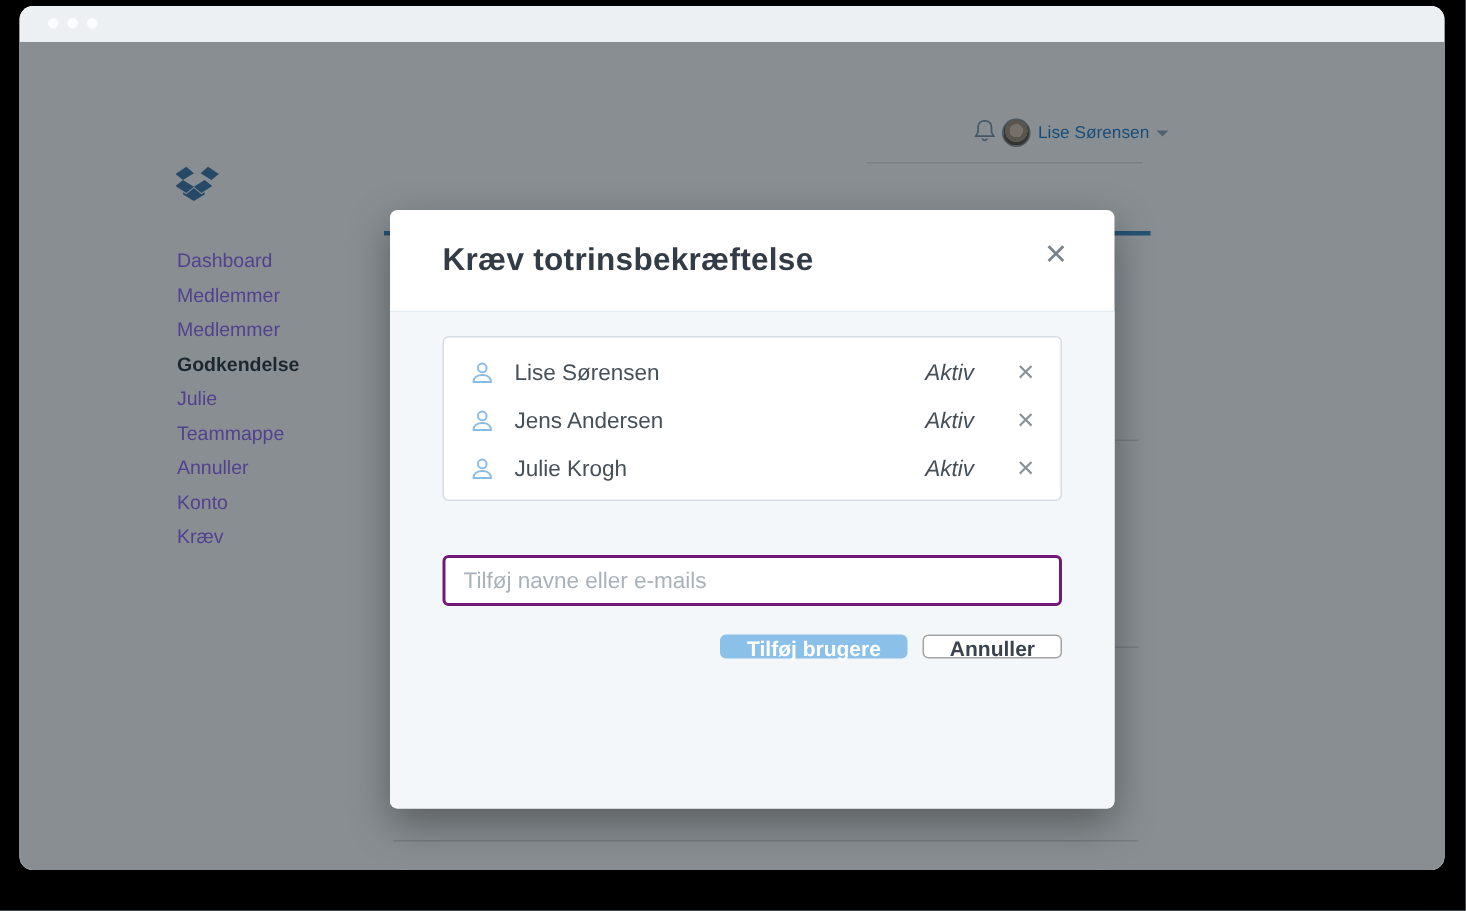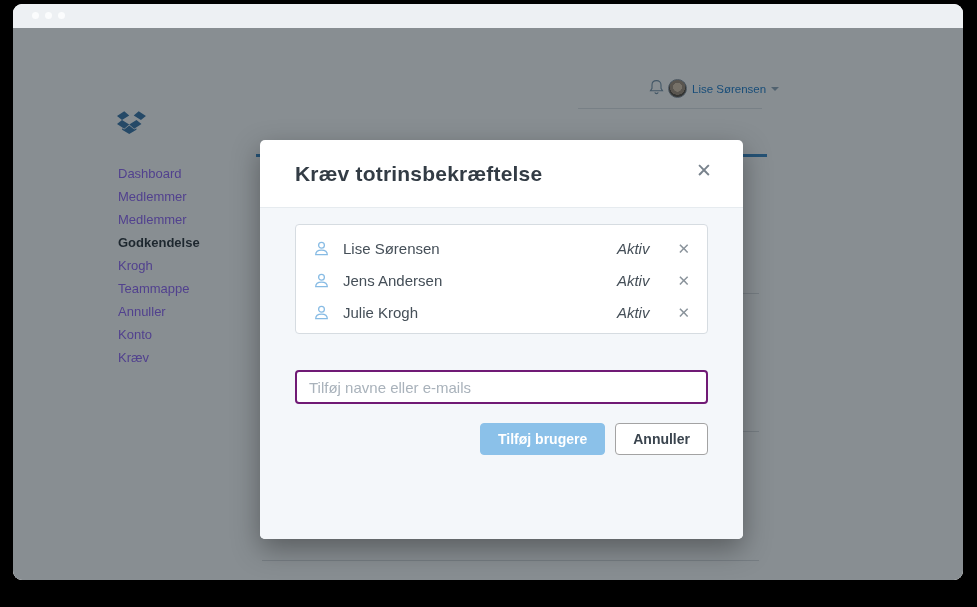--- a/index.html
+++ b/index.html
@@ -95,21 +95,21 @@
   }
 
   .add-input {
     margin-top:36px; width:100%; height:34px;
     border:2px solid #701a75; border-radius:4px; background:#fff;
     padding:0 12px; font-size:15px; color:#454f58; font-family:inherit; outline:none;
   }
   .add-input::placeholder { color:#a9b2bb; }
 
   .actions { margin-top:19px; display:flex; justify-content:flex-end; gap:10px; }
-  .btn { height:32px; border-radius:4px; font-family:inherit; font-size:14px; font-weight:700; cursor:pointer; }
+  .btn { height:16px; border-radius:4px; font-family:inherit; font-size:14px; font-weight:700; cursor:pointer; }
   .btn-primary { background:#8bc1e9; color:#fff; border:1px solid #8bc1e9; padding:0 17px; }
   .btn-secondary { background:#fff; color:#3a444e; border:1px solid #a3a3a3; padding:0 17px; }
 </style>
 </head>
 <body>
 
 <div class="browser-window">
 
   <div class="titlebar">
     <div class="dots">
@@ -123,21 +123,21 @@
 
     <svg class="logo" viewBox="0 0 236 200">
       <path fill="#2d6da4" d="M58.9 0 0 38.4l40.7 32.6 58.9-36.3zM0 103.6l58.9 38.4 40.7-33.9-58.9-36.3zM99.6 108.1l40.7 33.9 58.9-38.4-40.7-31.8zM235.5 38.4 176.6 0l-40.7 34.7 58.9 36.3zM99.7 115.4l-40.8 33.9-17.5-11.4v12.8l58.3 35 58.3-35v-12.8l-17.5 11.4z"></path>
     </svg>
 
     <ul class="nav">
       <li class="nav-item">Dashboard</li>
       <li class="nav-item">Medlemmer</li>
       <li class="nav-item">Medlemmer</li>
       <li class="nav-item active">Godkendelse</li>
-      <li class="nav-item">Krogh</li>
+      <li class="nav-item">Julie</li>
       <li class="nav-item">Teammappe</li>
       <li class="nav-item">Annuller</li>
       <li class="nav-item">Konto</li>
       <li class="nav-item">Kræv</li>
     </ul>
 
     <svg class="topbar-bell" viewBox="0 0 16 18" fill="none" stroke="#6d8ba3" stroke-width="1.2">
       <path d="M8 1.6c-2.9 0-4.8 2-4.8 4.6v3.6L1.6 12.4h12.8l-1.6-2.6V6.2c0-2.6-1.9-4.6-4.8-4.6z"></path>
       <path d="M6.2 14.2a1.9 1.9 0 0 0 3.6 0"></path>
     </svg>

